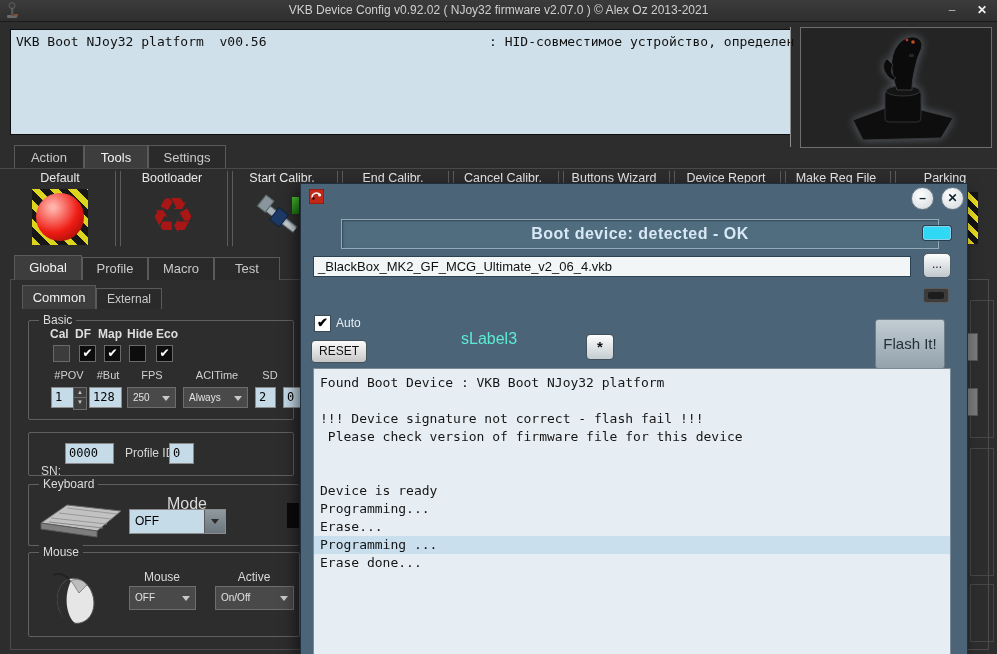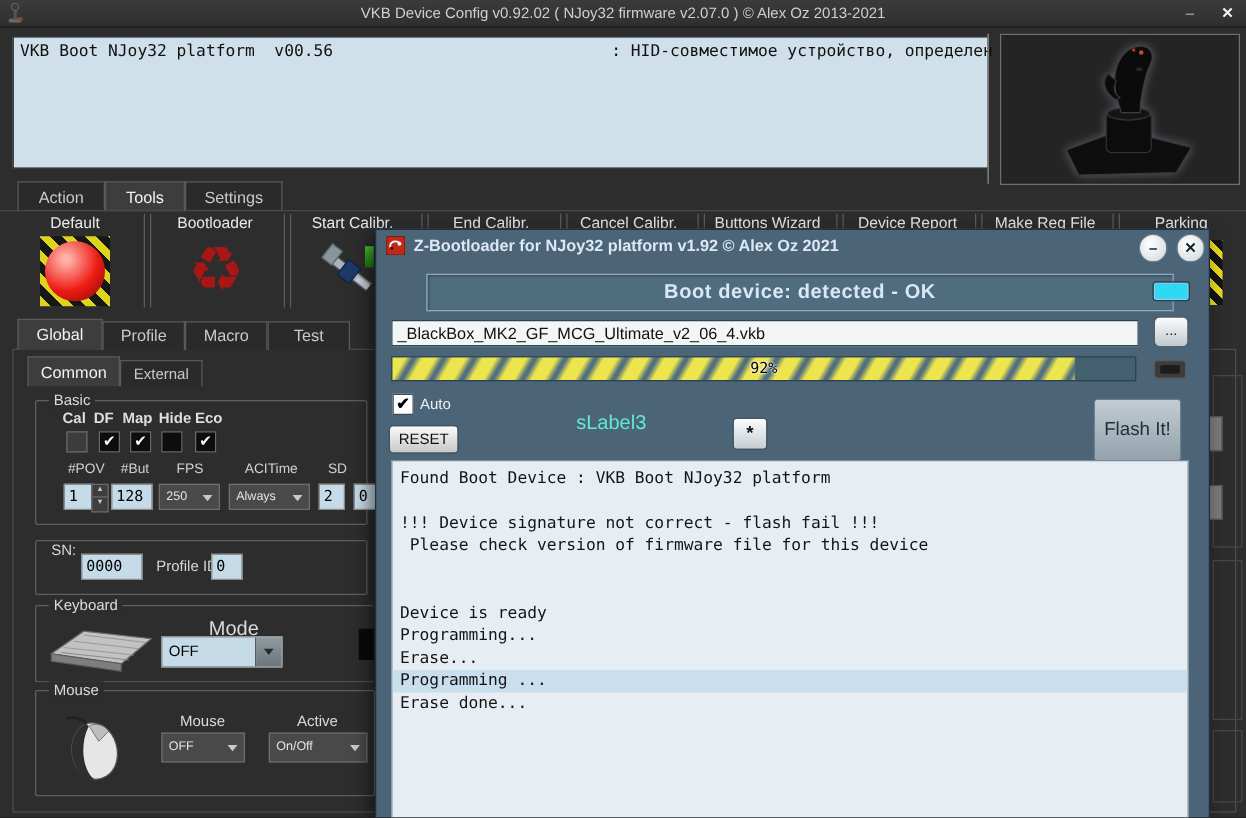--- a/index.html
+++ b/index.html
@@ -216,21 +216,21 @@
     </div>
     <div class="abs ddark" style="left:154px;top:66px;width:58px;">
       <span>Always</span>
       <span class="dd-arrow"></span>
     </div>
     <div class="abs lfield" style="left:226px;top:66px;width:16px;">2</div>
     <div class="abs lfield" style="left:254px;top:66px;width:16px;">0</div>
   </div>
 
   <div class="abs groupbox" style="left:28px;top:432px;width:264px;height:42px;">
-    <div class="abs" style="left:12px;top:0;font-size:12px;color:#d6d6d6;">SN:</div>
+    <div class="abs" style="left:12px;top:31px;font-size:12px;color:#d6d6d6;">SN:</div>
     <div class="abs lfield" style="left:36px;top:10px;width:44px;">0000</div>
     <div class="abs" style="left:96px;top:13px;font-size:12px;color:#d6d6d6;">Profile ID:</div>
     <div class="abs lfield" style="left:140px;top:10px;width:20px;">0</div>
   </div>
 
   <div class="abs groupbox" style="left:28px;top:484px;width:270px;height:60px;border-right:none;">
     <div class="abs gb-label">Keyboard</div>
     <span class="abs" style="left:8px;top:12px;">
       <svg width="88" height="42" viewBox="0 0 88 42">
         <polygon points="4,26 30,8 84,14 60,34" fill="#c2c2c2" stroke="#6a6a6a"></polygon>
@@ -280,34 +280,29 @@
 
   <div class="abs dialog">
     <span class="abs" style="left:8px;top:5px;">
       <svg width="15" height="15" viewBox="0 0 15 15">
         <rect x="0" y="0" width="15" height="15" rx="2" fill="#c22818" stroke="#7a1208"></rect>
         <path d="M3.5,9 A4,3.4 0 0 1 11,6.2" fill="none" stroke="#f2f2f2" stroke-width="1.6"></path>
         <circle cx="10.6" cy="6" r="1.6" fill="#f2f2f2"></circle>
         <circle cx="4.4" cy="9.4" r="1.3" fill="#3a0a04"></circle>
       </svg>
     </span>
-    <div class="abs dlg-title">Z-Bootloader for NJoy32 platform v1.92 © Alex Oz 2021</div>
     <div class="abs dlg-circle" style="left:610px;">–</div>
     <div class="abs dlg-circle" style="left:640px;">✕</div>
 
     <div class="abs status-panel">Boot device: detected - OK</div>
     <div class="abs led"></div>
 
     <div class="abs file-field">_BlackBox_MK2_GF_MCG_Ultimate_v2_06_4.vkb</div>
     <div class="abs browse-btn">...</div>
 
-    <div class="abs progress">
-      <div class="progress-fill" style="width: 92%;"></div>
-      <div class="progress-label">92%</div>
-    </div>
     <div class="abs prog-btn"></div>
 
     <div class="abs auto-cb">✔</div>
     <div class="abs auto-label">Auto</div>
     <div class="abs reset-btn">RESET</div>
     <div class="abs slabel">sLabel3</div>
     <div class="abs star-btn">*</div>
     <div class="abs flash-btn">Flash It!</div>
 
     <div class="abs log-area">

